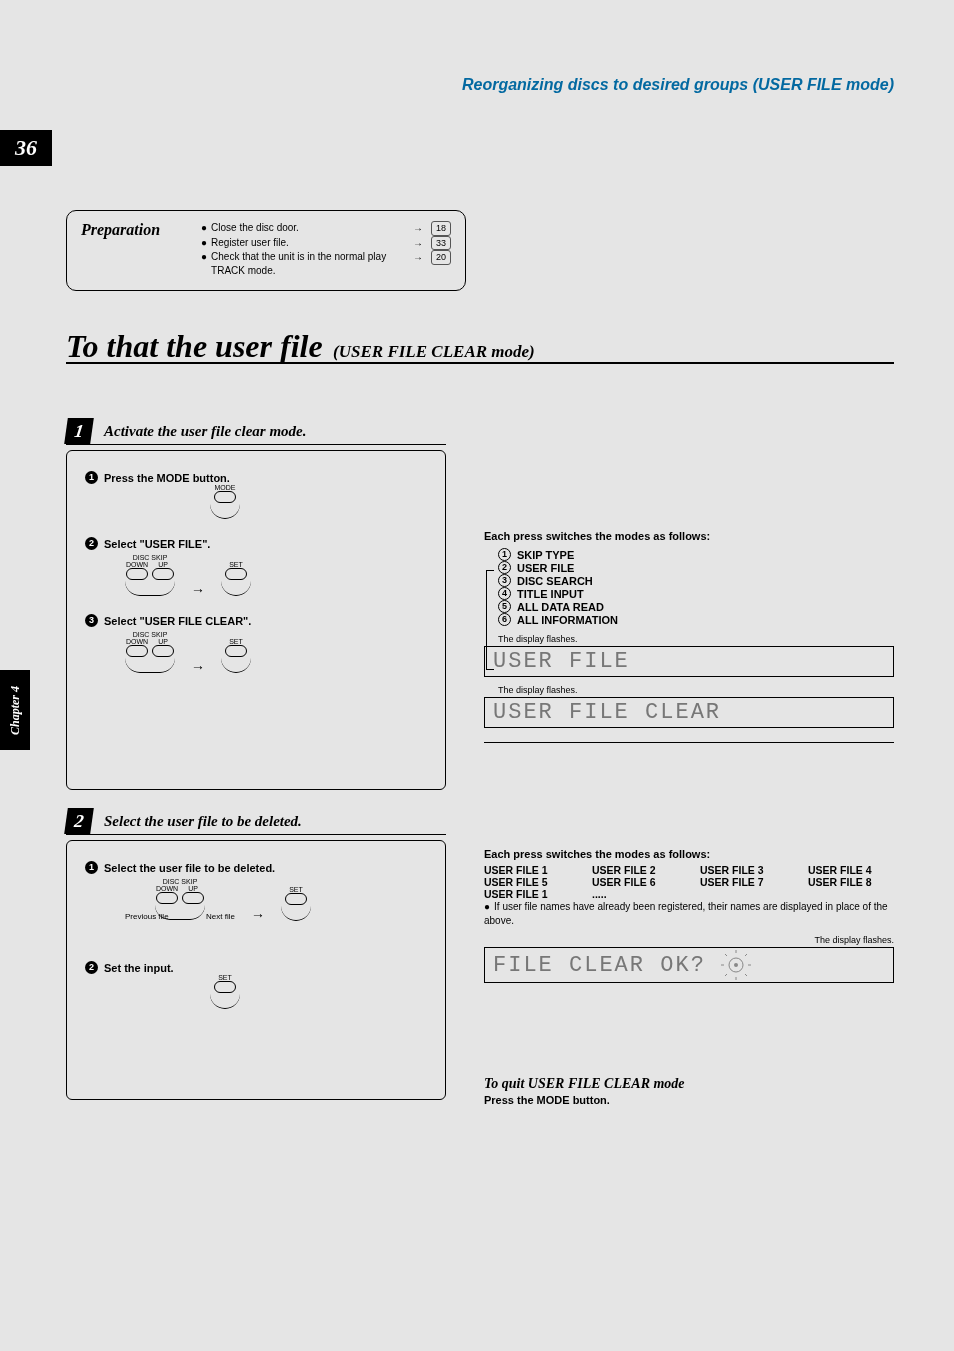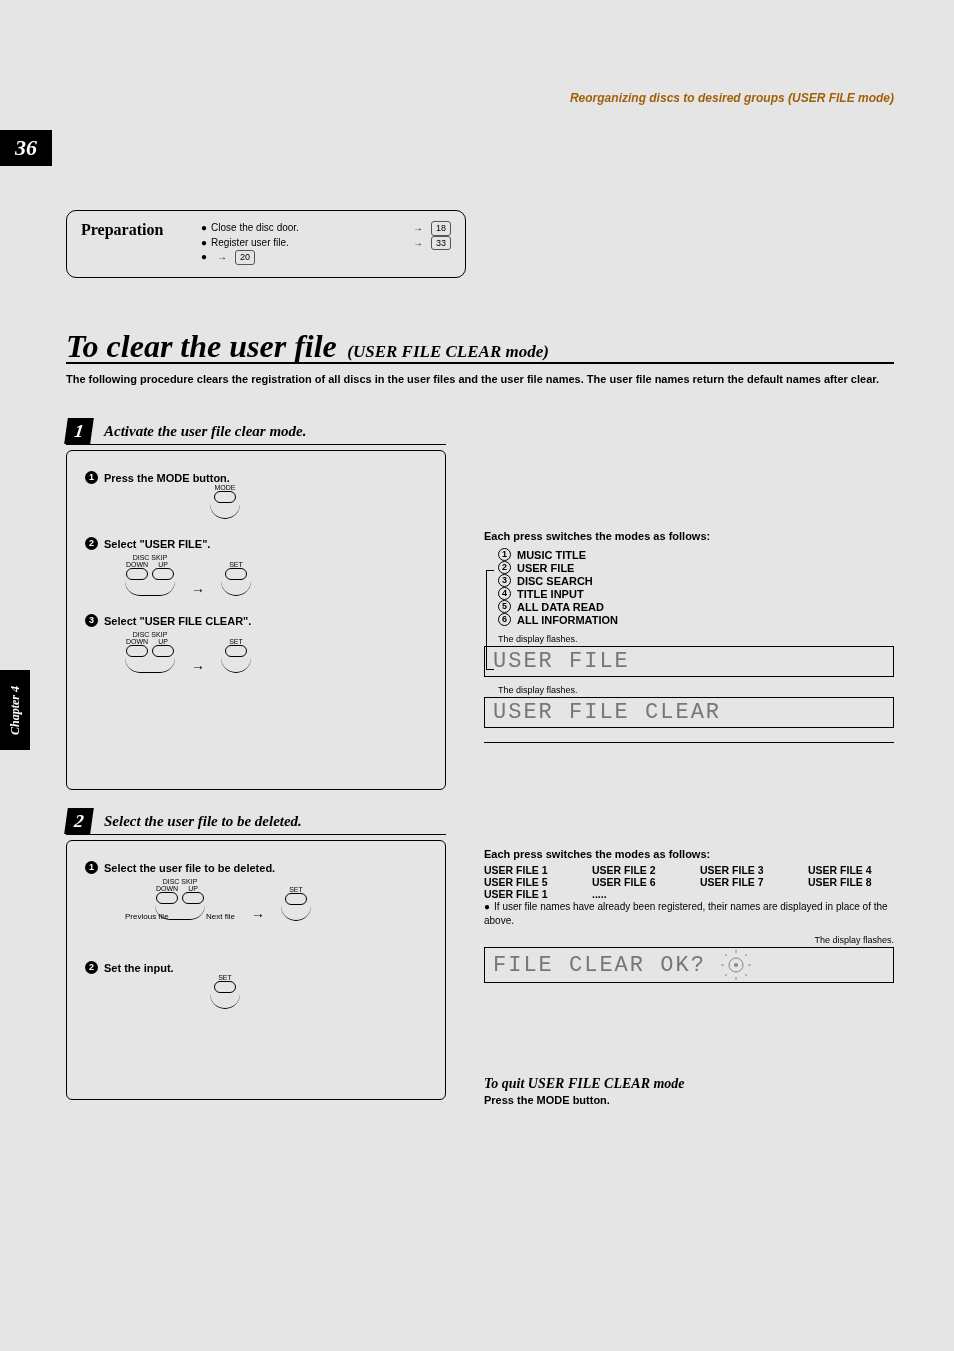--- a/index.html
+++ b/index.html
@@ -1,26 +1,26 @@
 <!DOCTYPE html>
 <html><head>
 <meta charset="utf-8">
 <style>
   * { box-sizing: border-box; margin: 0; padding: 0; }
   body { font-family: Arial, Helvetica, sans-serif; background: #e5e5e5; width: 954px; height: 1351px; display: flex; flex-direction: column; }
   .page { position: relative; width: 100%; height: 100%; }
 
-  .header-right { position: absolute; top: 91px; right: 60px; font-style: italic; font-weight: bold; font-size: 12px; color: #a16207; }
+  .header-right { position: absolute; top: 76px; right: 60px; font-style: italic; font-weight: bold; font-size: 16px; color: #0369a1; }
 
   .pagenum-tab { position: absolute; top: 130px; left: 0; width: 52px; height: 36px; background: #000; color: #fff; font-style: italic; font-weight: bold; font-size: 22px; display: flex; align-items: center; justify-content: center; font-family: Georgia, 'Times New Roman', serif; }
 
   .chapter-tab { position: absolute; top: 670px; left: 0; width: 30px; height: 80px; background: #000; color: #fff; font-style: italic; font-weight: bold; font-size: 12px; writing-mode: vertical-rl; transform: rotate(180deg); display: flex; align-items: center; justify-content: center; font-family: Georgia, 'Times New Roman', serif; }
 
   .prep-box { position: absolute; top: 210px; left: 66px; width: 400px; border: 1px solid #000; border-radius: 10px; padding: 10px 14px 12px; }
-  .prep-title { font-family: Georgia, 'Times New Roman', serif; font-weight: bold; font-size: 16px; position: absolute; top: 10px; left: 14px; }
+  .prep-title { font-family: Georgia, 'Times New Roman', serif; font-style: italic; font-weight: bold; font-size: 16px; position: absolute; top: 10px; left: 14px; }
   .prep-list { margin-left: 120px; font-size: 10px; line-height: 1.4; }
   .prep-list .item { display: flex; align-items: flex-start; }
   .prep-list .bullet { margin-right: 4px; }
   .prep-list .text { flex: 1; }
   .prep-list .ref { border: 1px solid #555; border-radius: 3px; padding: 0 4px; font-size: 9px; margin-left: 6px; }
   .prep-list .arrow { margin: 0 2px 0 6px; }
 
   .main-title { position: absolute; top: 328px; left: 66px; }
   .main-title .big { font-family: Georgia, 'Times New Roman', serif; font-style: italic; font-weight: bold; font-size: 32px; }
   .main-title .sub { font-family: Georgia, 'Times New Roman', serif; font-style: italic; font-weight: bold; font-size: 17px; margin-left: 6px; }
@@ -97,32 +97,32 @@
           <span class="ref">18</span>
         </div>
       <div class="item">
           <span class="bullet">●</span>
           <span class="text">Register user file.</span>
           <span class="arrow">→</span>
           <span class="ref">33</span>
         </div>
       <div class="item">
           <span class="bullet">●</span>
+          <span class="text">Check that the unit is in the normal play TRACK mode.</span>
           <span class="arrow">→</span>
           <span class="ref">20</span>
         </div>
     </div>
   </div>
 
   <div class="main-title">
-    <span class="big">To clear the user file</span>
+    <span class="big">To that the user file</span>
     <span class="sub">(USER FILE CLEAR mode)</span>
   </div>
   <div class="hr-main"></div>
-  <div class="intro-text">The following procedure clears the registration of all discs in the user files and the user file names. The user file names return the default names after clear.</div>
 
   <div id="step1-bar" class="step-bar step-underline">
     <div class="step-num">1</div>
     <div class="step-caption">Activate the user file clear mode.</div>
   </div>
 
   <div id="panel1" class="left-panel">
     <div class="substep">
         <span class="circnum">1</span>
         <span>Press the MODE button.</span>
@@ -237,21 +237,21 @@
   </div>
 
 
   <div id="rc2" class="right-col" style="position:absolute;">
     <div class="note-bold" style="font-size:11px;">Each press switches the modes as follows:</div>
     <div style="position:relative;">
       <div class="bracket"></div>
       <div class="modeslist">
         <div class="row">
             <span class="circ-open">1</span>
-            <span>MUSIC TITLE</span>
+            <span>SKIP TYPE</span>
           </div>
         <div class="row">
             <span class="circ-open">2</span>
             <span>USER FILE</span>
           </div>
         <div class="row">
             <span class="circ-open">3</span>
             <span>DISC SEARCH</span>
           </div>
         <div class="row">

